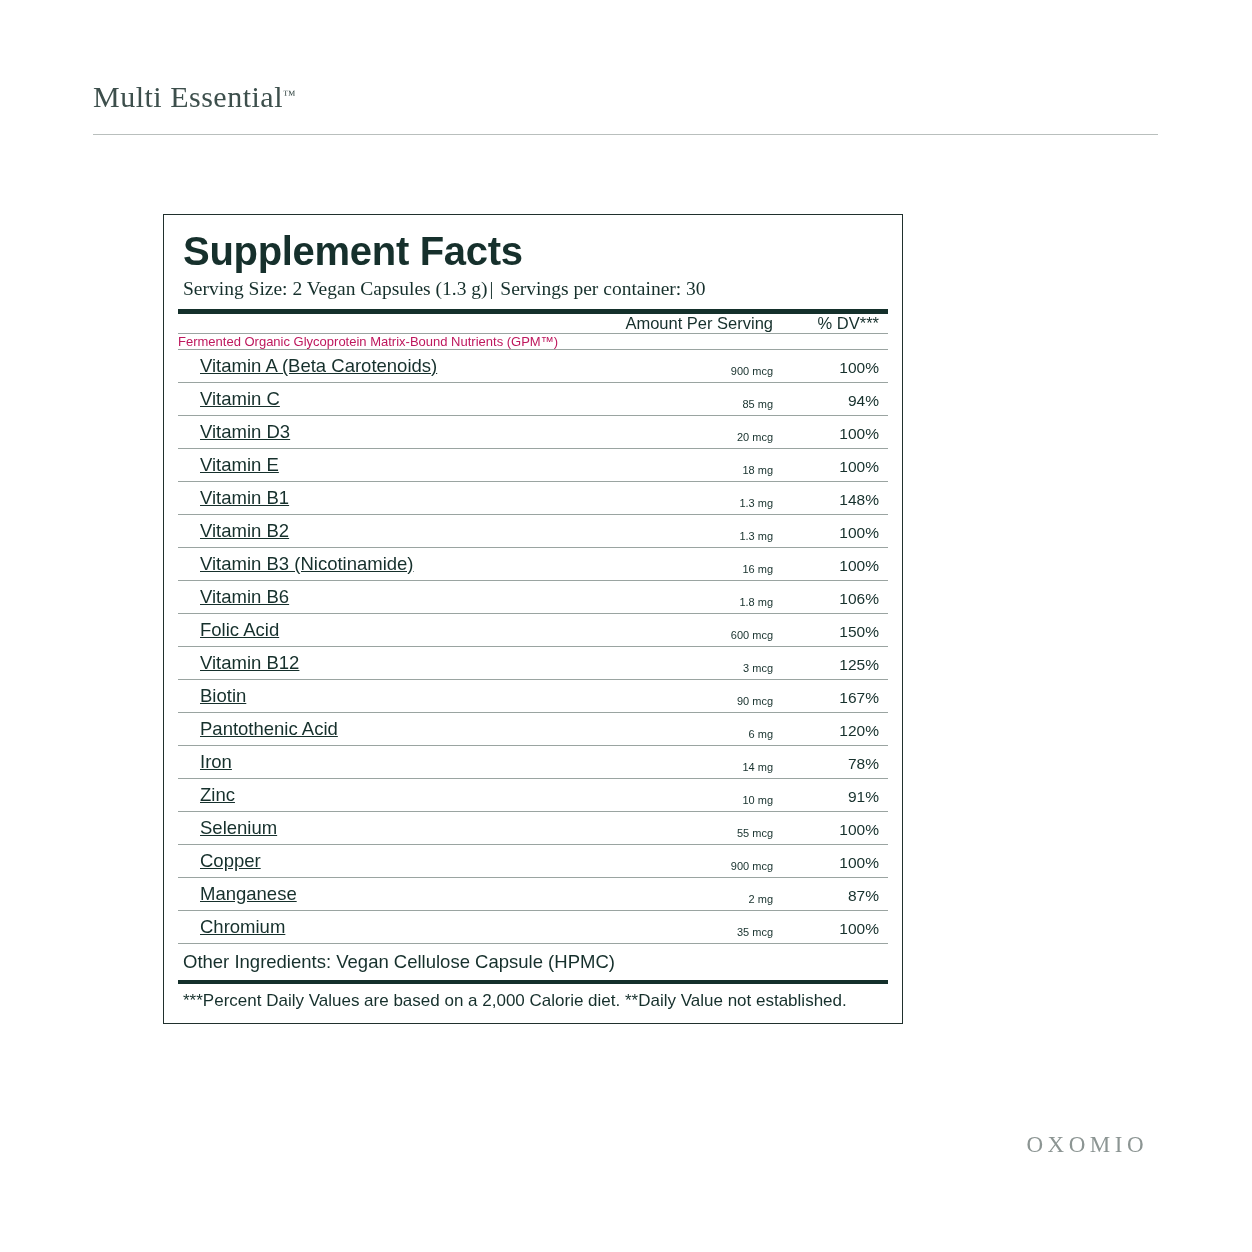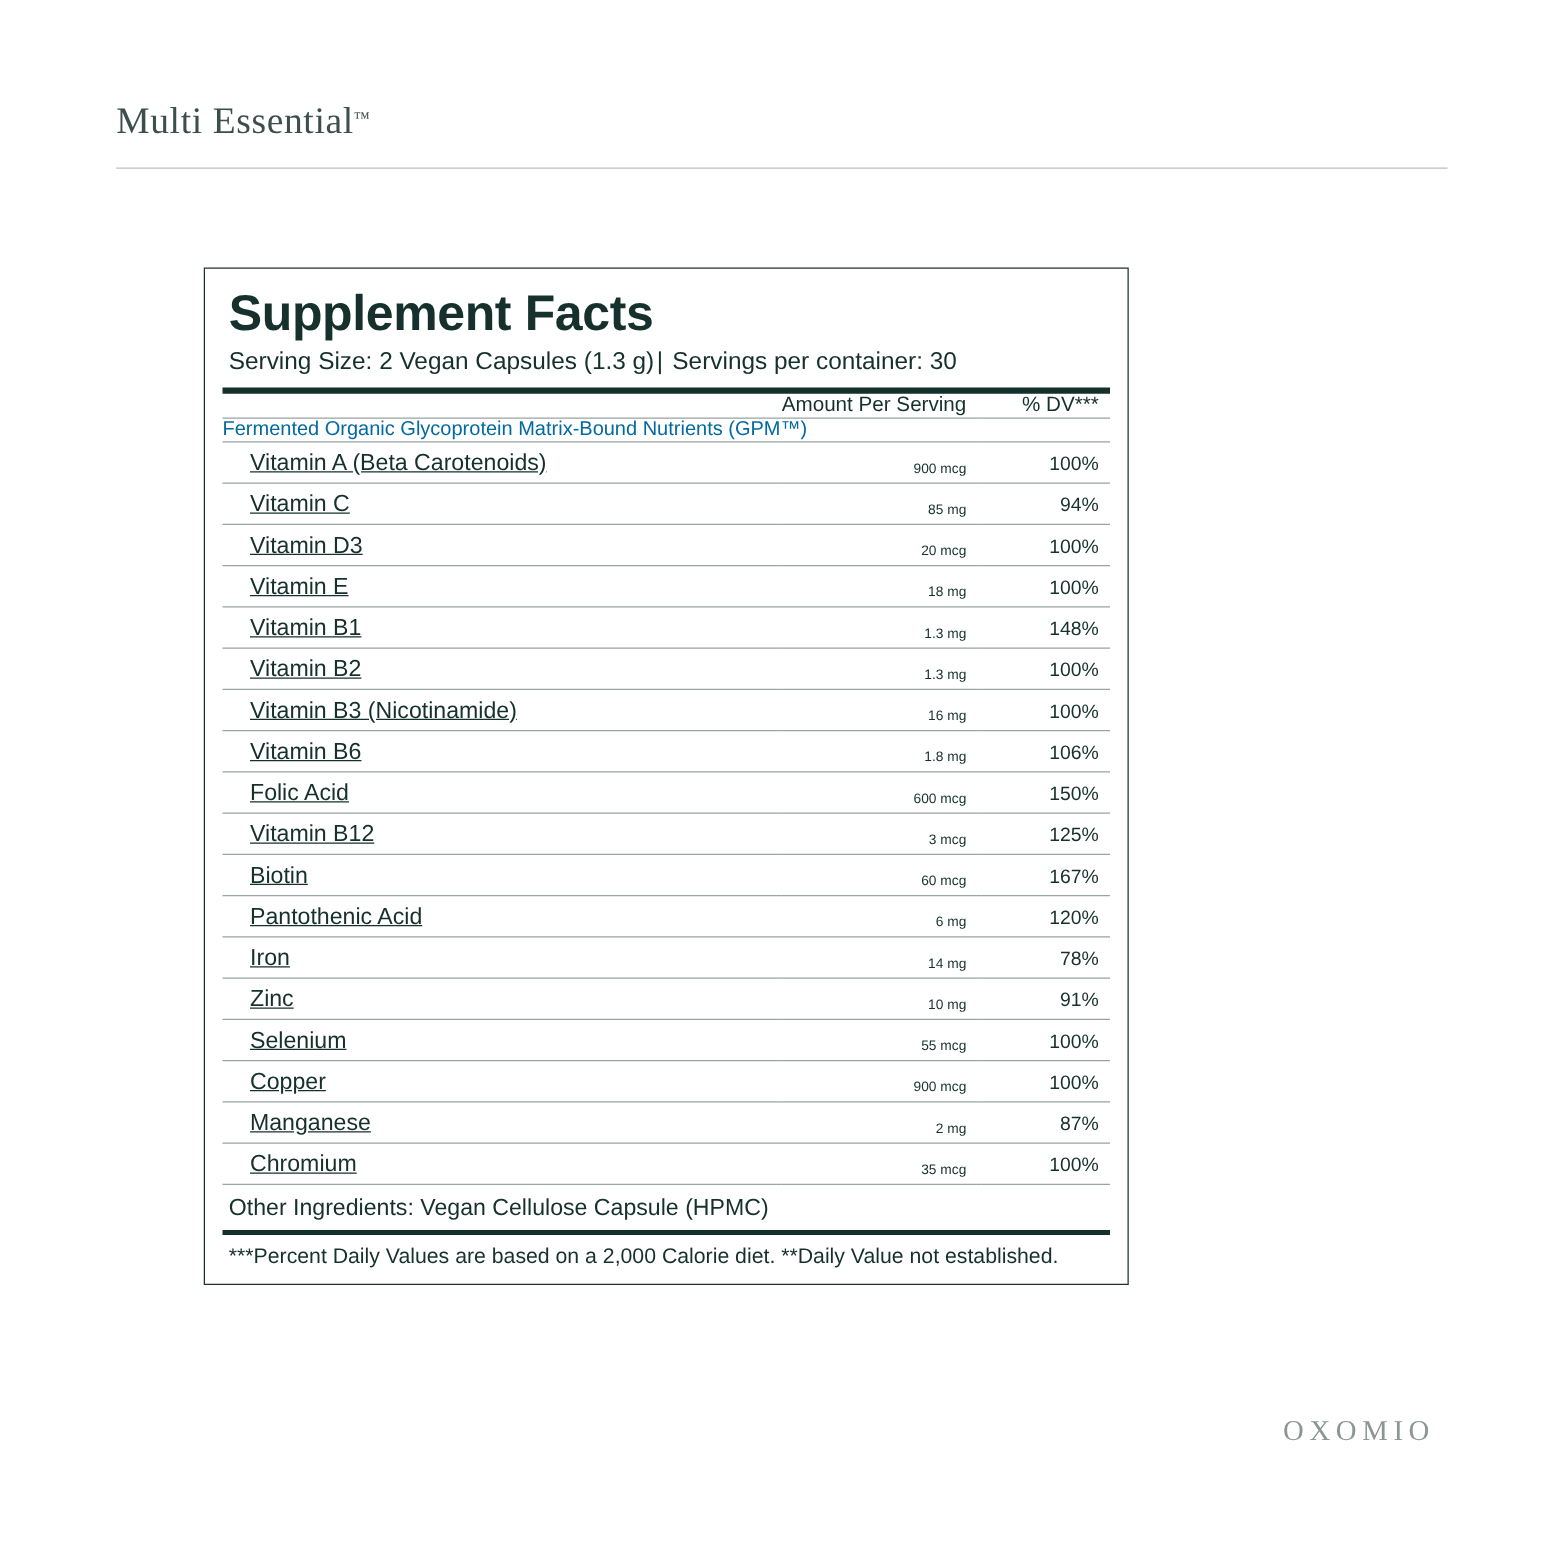--- a/index.html
+++ b/index.html
@@ -63,20 +63,21 @@
     color: #16302c;
     line-height: 1.12;
     padding-left: 5px;
   }
   .serving-line {
     font-size: 19.5px;
     color: #16302c;
     padding-left: 5px;
     margin-top: 4px;
     white-space: nowrap;
+    font-family: Liberation Serif, serif;
   }
   .serving-line .sep {
     color: #16302c;
     margin: 0 2px;
   }
 
   .thick-rule {
     height: 5px;
     background: #14302b;
     margin-top: 9px;
@@ -104,22 +105,22 @@
     font-size: 16.5px;
     color: #16302c;
     padding: 5px 0 5px 0;
     text-align: right;
   }
   .head-row td.col-name { text-align: left; }
   .head-row td.col-amt { padding-right: 12px; }
   .head-row td.col-dv { padding-right: 9px; }
 
   .group-row td {
-    font-size: 16px;
-    color: #0369a1;
+    font-size: 13px;
+    color: #be185d;
     padding: 6px 0 5px 5px;
   }
 
   tr.item td {
     border-top: 1px solid #9aa4a1;
     padding: 5px 0 5px 0;
   }
   tr.item td.col-name {
     font-size: 18.5px;
     padding-left: 22px;
@@ -244,21 +245,21 @@
         <td class="col-amt">600 mcg</td>
         <td class="col-dv">150%</td>
       </tr>
       <tr class="item">
         <td class="col-name">Vitamin B12</td>
         <td class="col-amt">3 mcg</td>
         <td class="col-dv">125%</td>
       </tr>
       <tr class="item">
         <td class="col-name">Biotin</td>
-        <td class="col-amt">60 mcg</td>
+        <td class="col-amt">90 mcg</td>
         <td class="col-dv">167%</td>
       </tr>
       <tr class="item">
         <td class="col-name">Pantothenic Acid</td>
         <td class="col-amt">6 mg</td>
         <td class="col-dv">120%</td>
       </tr>
       <tr class="item">
         <td class="col-name">Iron</td>
         <td class="col-amt">14 mg</td>

